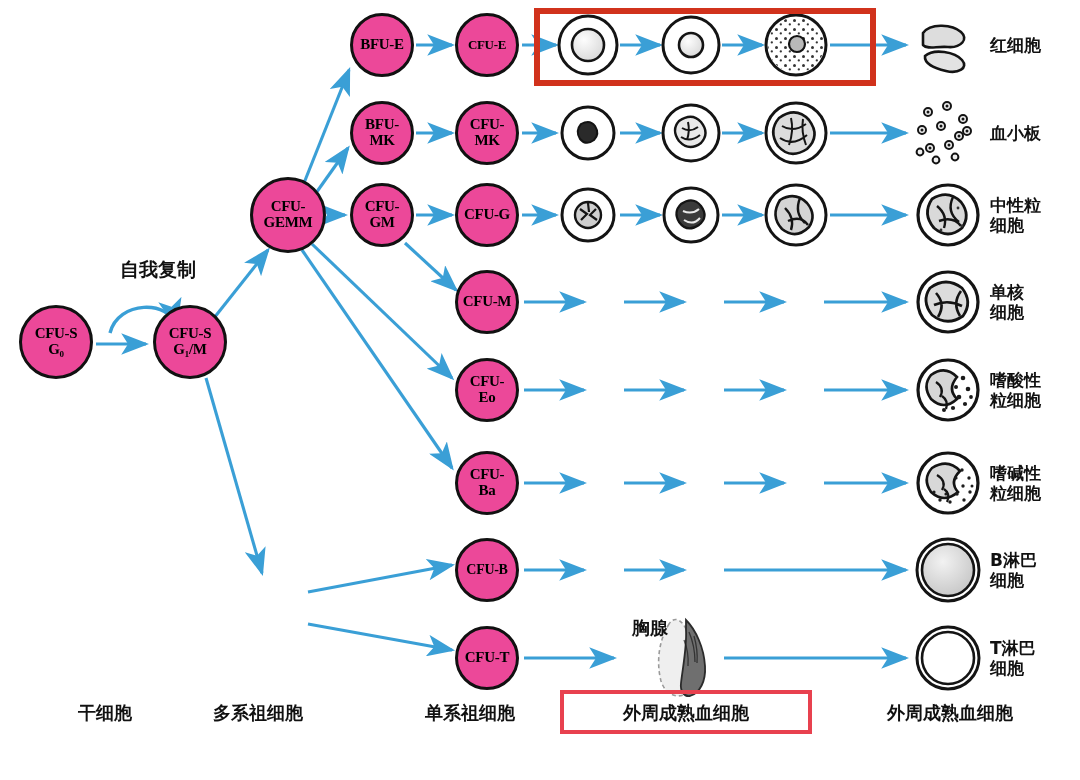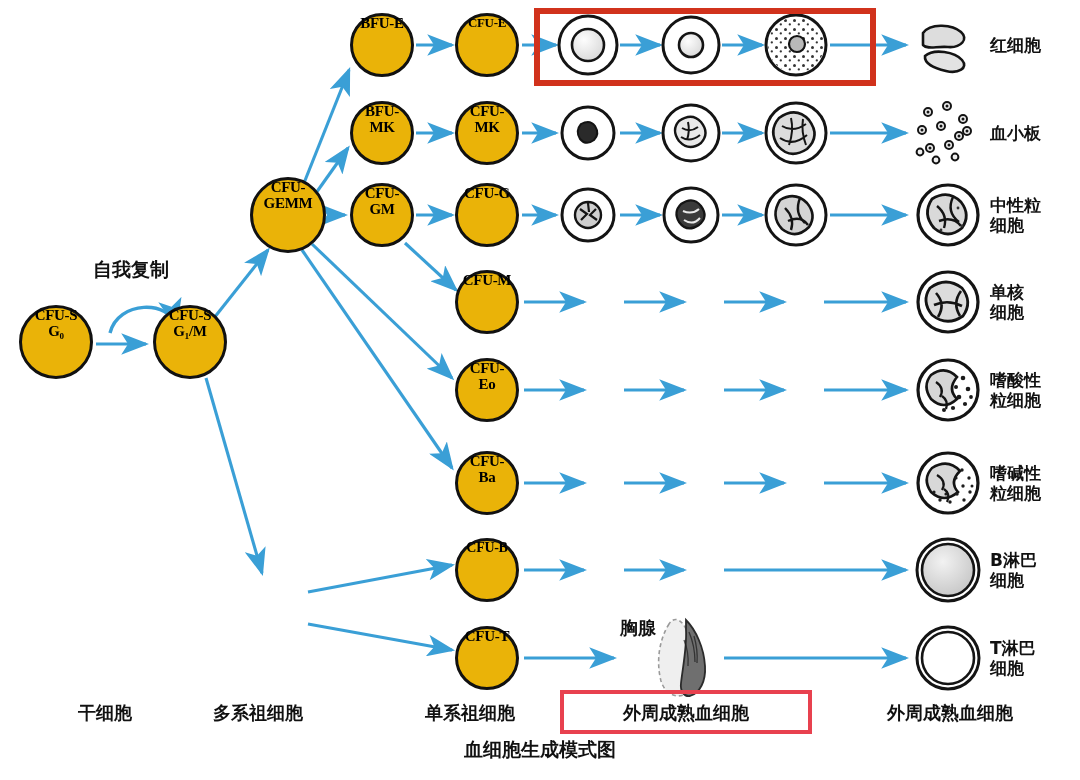--- a/index.html
+++ b/index.html
@@ -16,41 +16,42 @@
     overflow:hidden;
   }
   #wires{position:absolute;left:0;top:0;width:1080px;height:780px;pointer-events:none;}
   #cells{position:absolute;left:0;top:0;width:1080px;height:780px;pointer-events:none;}
 
   
   .node{
     position:absolute;
     border:3px solid #111;
     border-radius:50%;
-    background:#eab308;
+    background:#ec4899;
     display:flex;
+    align-items:center;
     justify-content:center;
     text-align:center;
     box-sizing:border-box;
     font-family:"Liberation Serif","DejaVu Serif",serif;
     font-weight:bold;
     color:#000;
     line-height:1.04;
     letter-spacing:-0.3px;
     z-index:4;
   }
   .node .nlbl{display:block;white-space:pre-line;}
 
   
   .cn{
     font-family:"DejaVu Sans","Liberation Sans",sans-serif;
     font-weight:bold;
     color:#111;
     position:absolute;
-    text-align:center;
+    text-align:right;
     line-height:1.18;
     z-index:5;
   }
   .rowlabel{
     font-size:17px;
     left:990px;
     transform:translateY(-50%);
     width:110px;
     text-align:left;
   }
@@ -400,15 +401,14 @@
 细胞</span></div>
   <div class="cn rowlabel" style="top:658px;"><span style="white-space:pre-line">T淋巴
 细胞</span></div>
 
   <div class="cn footlabel" style="left:105px;top:702px;">干细胞</div>
   <div class="cn footlabel" style="left:258px;top:702px;">多系祖细胞</div>
   <div class="cn footlabel" style="left:470px;top:702px;">单系祖细胞</div>
   <div class="cn footlabel" id="footlabel-precursor" style="left:686px;top:702px;">外周成熟血细胞</div>
   <div class="cn footlabel" style="left:950px;top:702px;">外周成熟血细胞</div>
 
-  <div class="cn caption">血细胞生成模式图</div>
 
 </div>
 
 </body></html>

